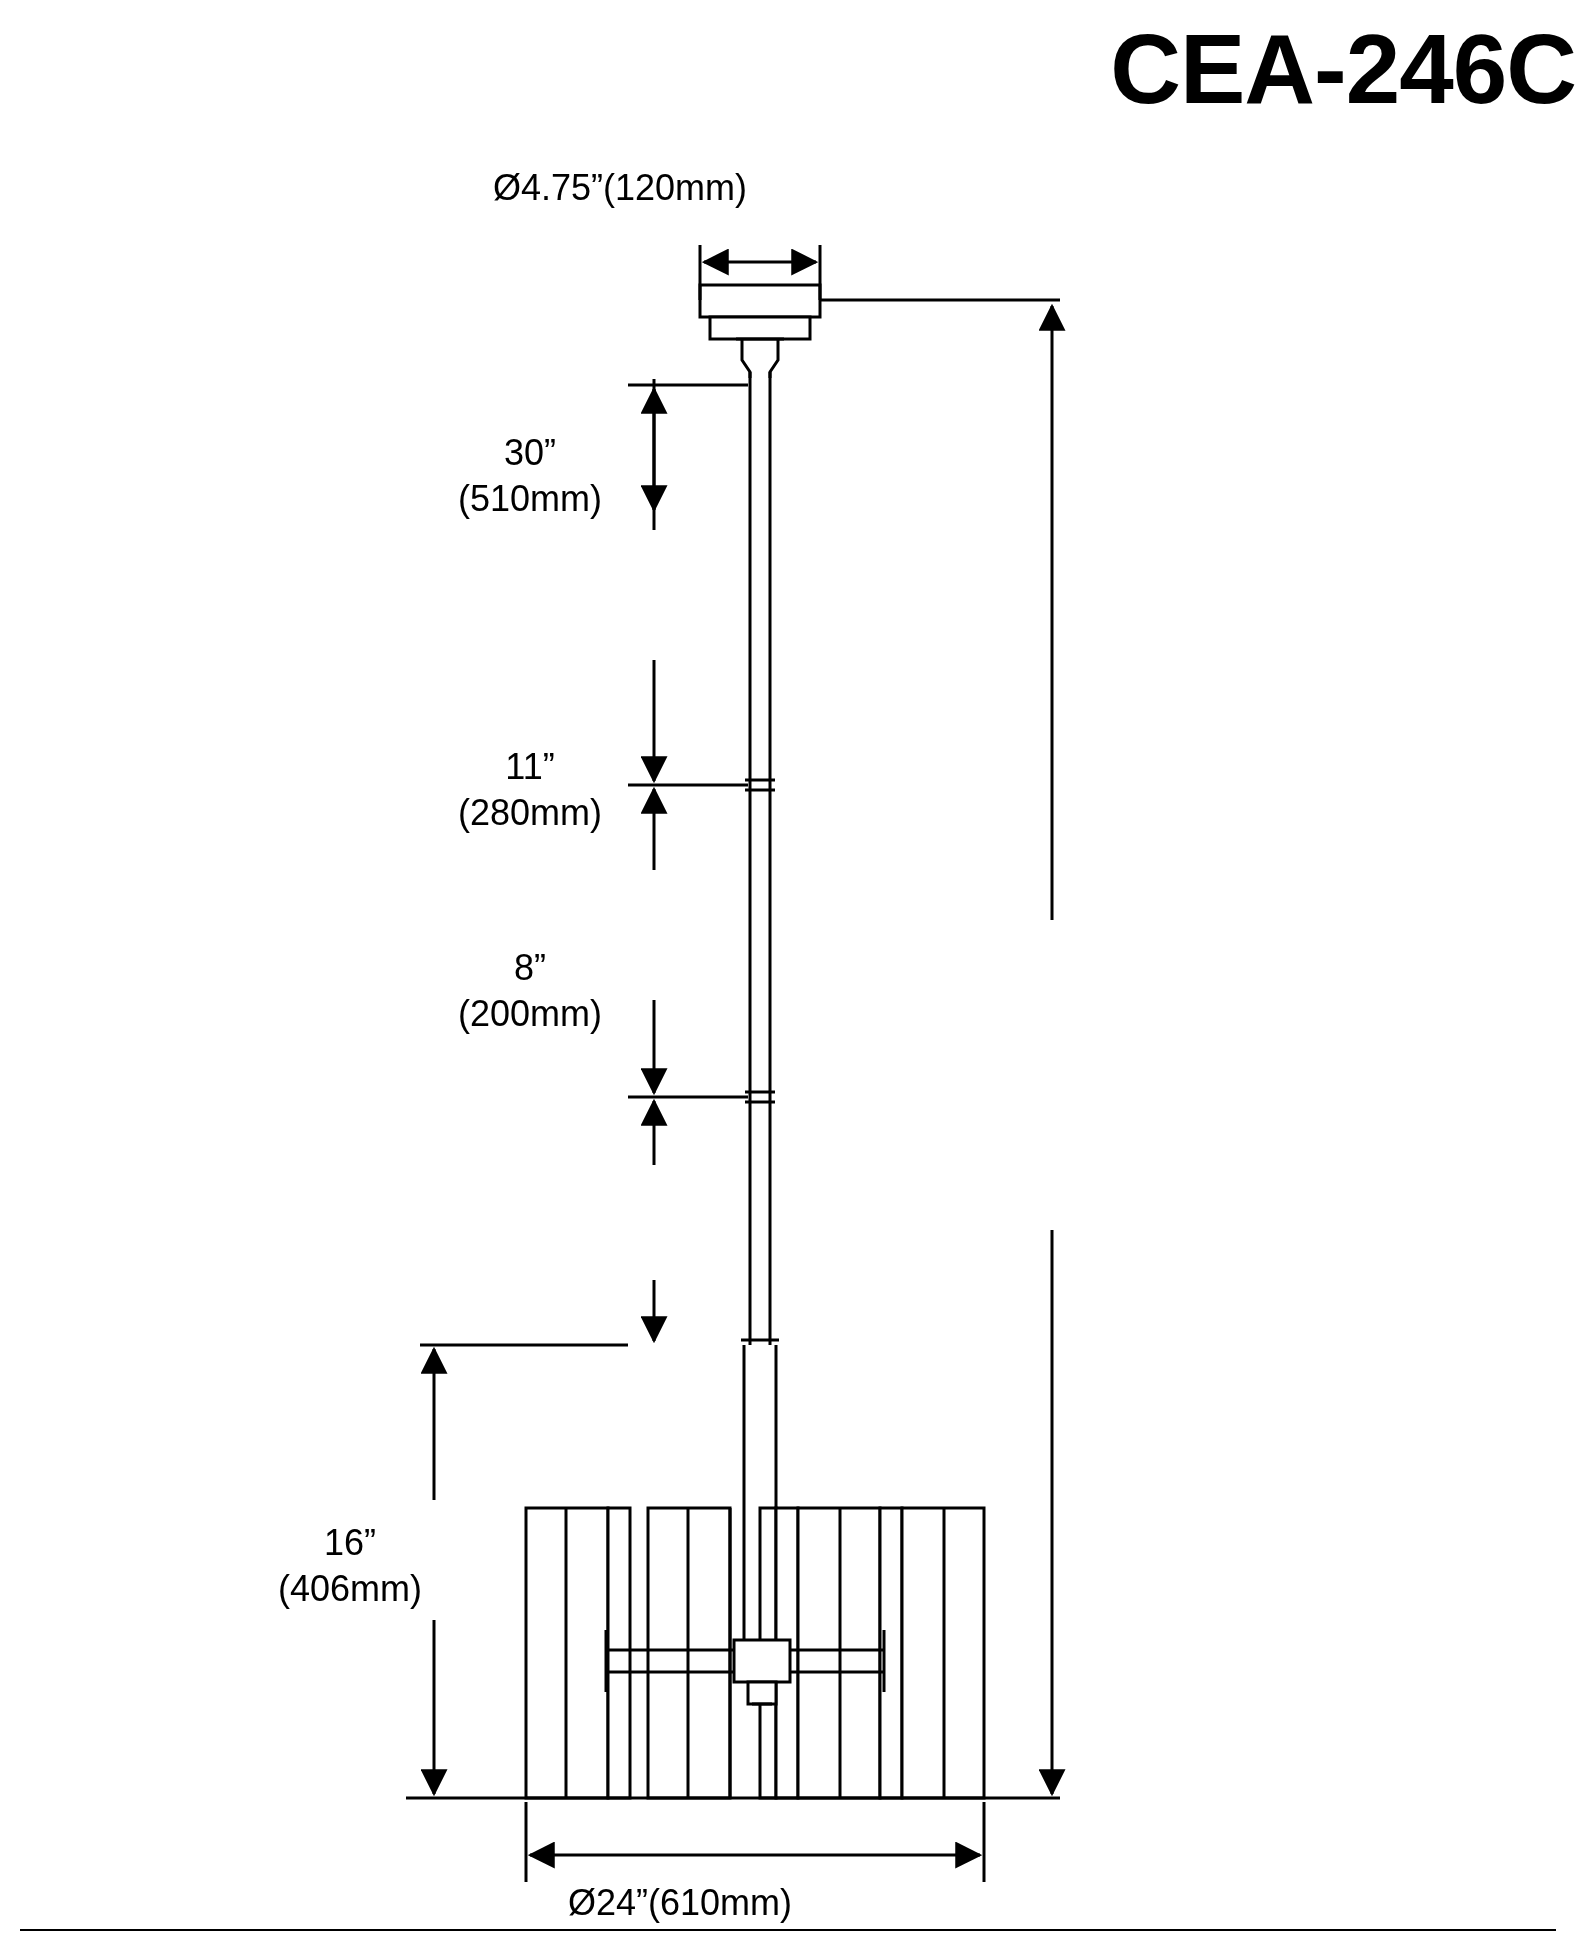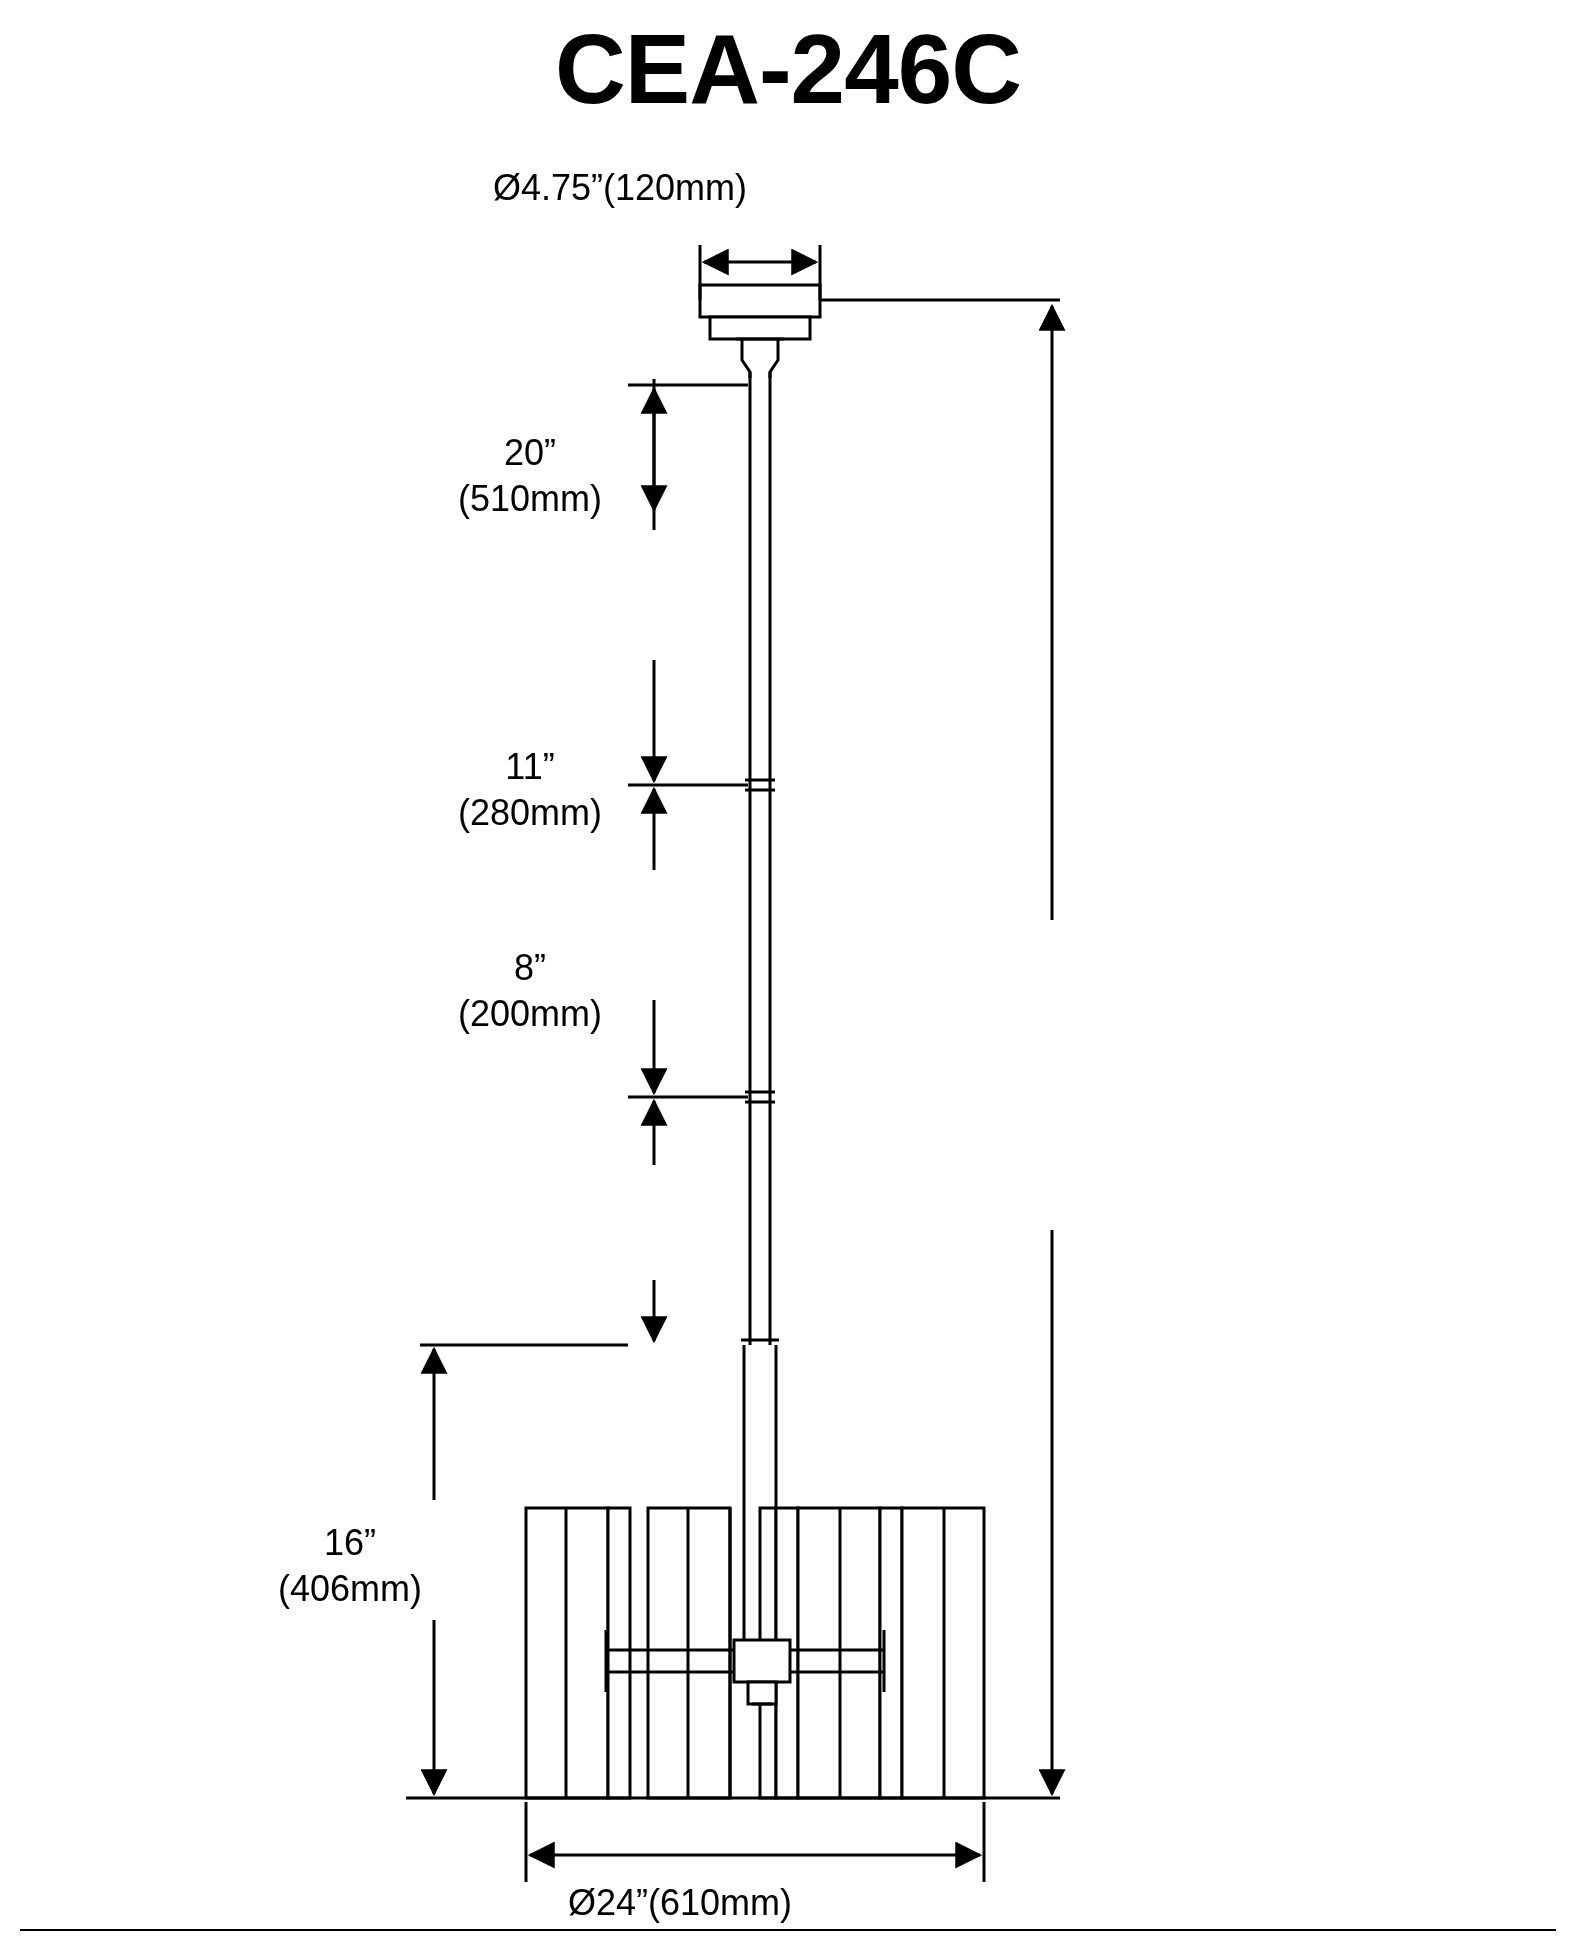--- a/index.html
+++ b/index.html
@@ -16,21 +16,21 @@
     width: 1576px;
     height: 1956px;
     background: #ffffff;
     overflow: hidden;
   }
   #title {
     position: absolute;
     top: 18px;
     left: 0;
     width: 1576px;
-    text-align: center;
+    text-align: right;
     font-size: 98px;
     font-weight: bold;
     letter-spacing: -1px;
     line-height: 1.05;
   }
   .dim-label {
     position: absolute;
     font-size: 36px;
     line-height: 1.28;
     text-align: center;
@@ -79,21 +79,21 @@
   }
 </style>
 </head>
 <body>
 
 <div id="page">
 
   <div id="title">CEA-246C</div>
 
   <div class="dim-label" id="lbl-canopy">Ø4.75”(120mm)</div>
-  <div class="dim-label" id="lbl-20">20”
+  <div class="dim-label" id="lbl-20">30”
 (510mm)</div>
   <div class="dim-label" id="lbl-11">11”
 (280mm)</div>
   <div class="dim-label" id="lbl-8">8”
 (200mm)</div>
   <div class="dim-label" id="lbl-16">16”
 (406mm)</div>
   <div class="dim-label" id="lbl-diameter">Ø24”(610mm)</div>
 
   <svg id="drawing" width="1576" height="1956" viewBox="0 0 1576 1956">

